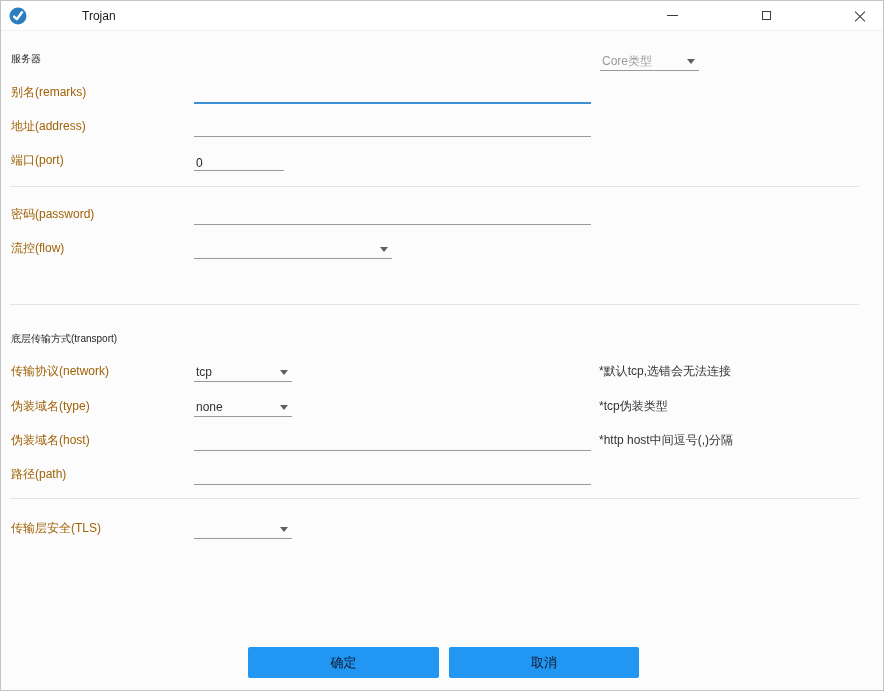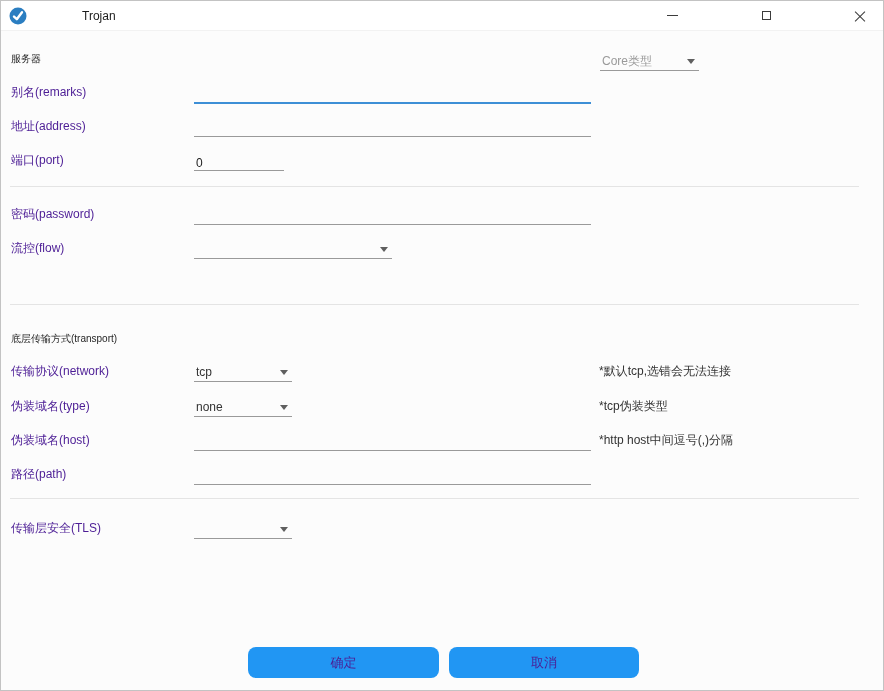--- a/index.html
+++ b/index.html
@@ -29,21 +29,21 @@
   .glyph-min { width:11px; height:1px; background:#3c3c3c; }
   .glyph-max { width:9px; height:9px; border:1px solid #3c3c3c; background:transparent; }
   .glyph-x { position:relative; width:12px; height:12px; }
   .glyph-x::before, .glyph-x::after {
     content:""; position:absolute; top:50%; left:-1px; width:14px; height:1px; background:#3c3c3c;
   }
   .glyph-x::before { transform:rotate(45deg); }
   .glyph-x::after  { transform:rotate(-45deg); }
 
   
-  .lbl  { position:absolute; left:10px; font-size:12px; color:#4c1d95; line-height:16px; white-space:nowrap; }
+  .lbl  { position:absolute; left:10px; font-size:12px; color:#a16207; line-height:16px; white-space:nowrap; }
   .sect { position:absolute; left:10px; font-size:10px; color:#262626; line-height:18px; white-space:nowrap; }
   .hint { position:absolute; left:598px; font-size:12px; color:#333; line-height:16px; white-space:nowrap; }
   .hr   { position:absolute; left:9px; width:849px; height:1px; background:#e4e4e4; }
 
   .uin {
     position:absolute; left:193px; height:16px;
     background:transparent; border:none; border-bottom:1px solid #9a9a9a;
     font-family:inherit; font-size:12px; color:#222; padding:0 2px; outline:none;
   }
   .uin.focused { border-bottom:2px solid #3d8fd6; height:17px; }
@@ -57,22 +57,22 @@
     font-size:12px; color:#333; white-space:nowrap; overflow:hidden;
   }
   .usel.placeholder .val { color:#9a9a9a; }
   .usel .arrow {
     position:absolute; right:4px; top:8px; width:0; height:0;
     border-left:4px solid transparent; border-right:4px solid transparent;
     border-top:5px solid #5f5f5f;
   }
 
   .btn {
-    position:absolute; height:31px; border:none; border-radius:8px;
-    background:#2196f3; color:#4c1d95; font-family:inherit; font-size:13px;
+    position:absolute; height:31px; border:none; border-radius:2px;
+    background:#2196f3; color:#0f172a; font-family:inherit; font-size:13px;
     display:flex; align-items:center; justify-content:center; cursor:default;
   }
 </style>
 </head>
 <body>
 
 <div class="window">
 
   <div class="titlebar">
     <svg class="app-icon" viewBox="0 0 18 18">

